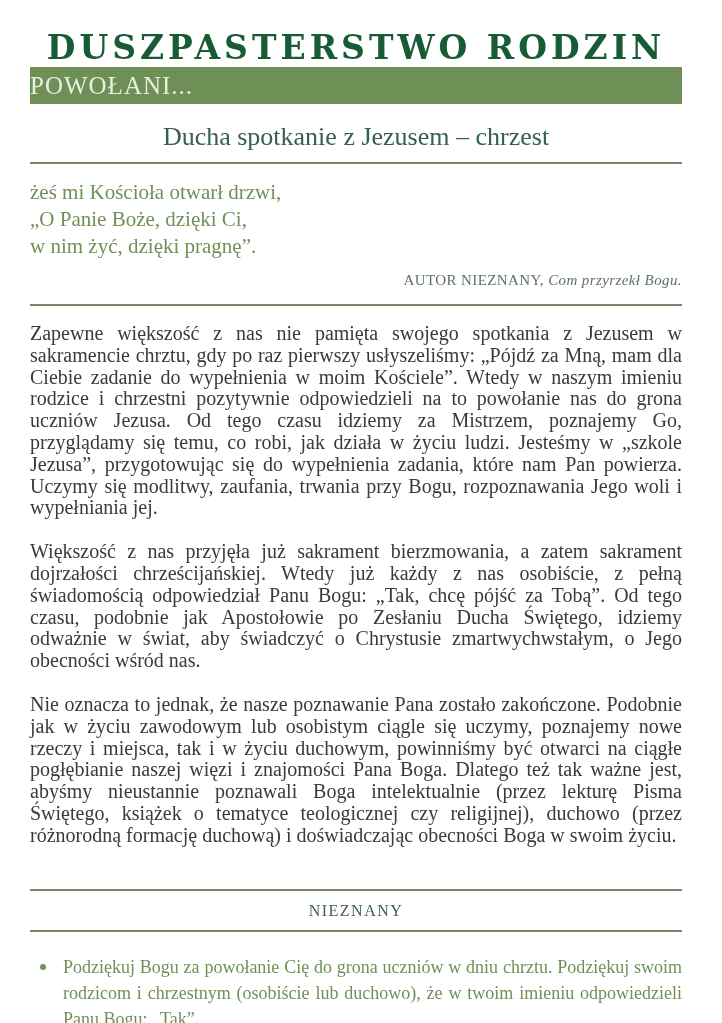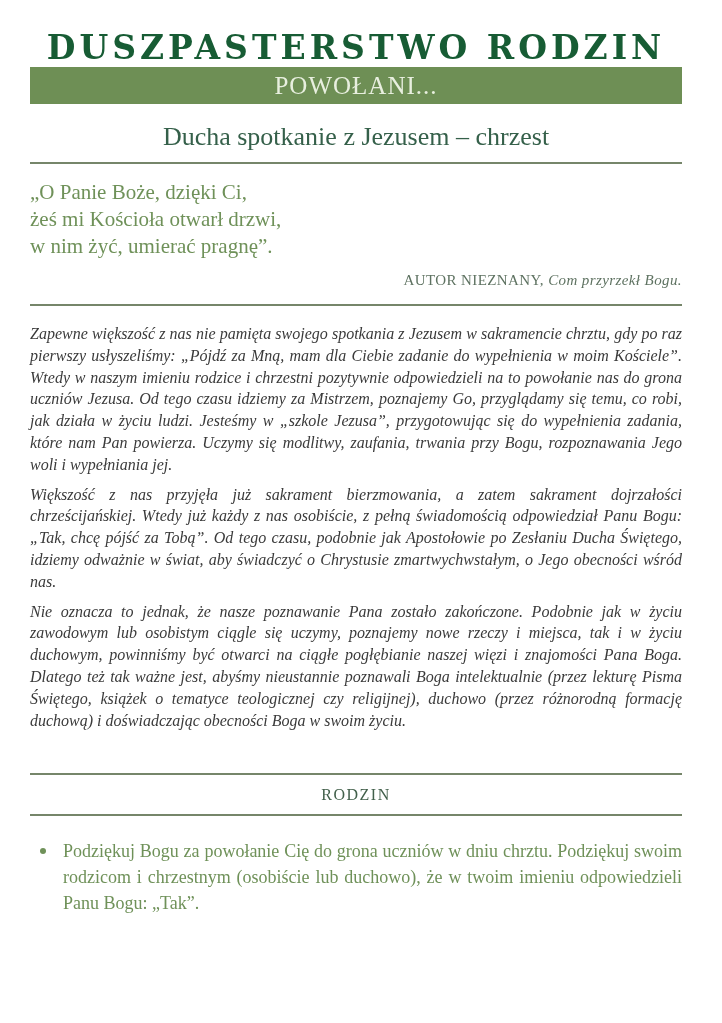--- a/index.html
+++ b/index.html
@@ -27,21 +27,20 @@
     line-height: 36px;
     letter-spacing: 4px;
     white-space: nowrap;
     color: var(--c-title-green, #175c34);
   }
   .banner {
     margin-top: 1px;
     height: 37px;
     line-height: 37px;
     background: var(--c-banner-bg, #6e8f55);
-    text-align: center;
   }
   .banner-label {
     font-size: 25px;
     letter-spacing: 1px;
     color: var(--c-banner-text, #e8efdf);
   }
   .heading {
     margin: 17px 0 9px 0;
     text-align: center;
     font-weight: normal;
@@ -73,27 +72,26 @@
   }
   .rule-after-quote {
     margin-top: 15px;
   }
   .body-section {
     margin-top: 17px;
   }
   .body-section p {
     margin: 0;
     text-align: justify;
-    font-size: 16px;
+    font-size: 20px;
     line-height: 21.8px;
     color: var(--c-body-text, #3a3a3a);
-    font-style: italic;
   }
   .body-section p + p {
-    margin-top: 8px;
+    margin-top: 22px;
   }
   .task-rule-top {
     margin-top: 42px;
   }
   .task-header {
     text-align: center;
     font-size: 16px;
     line-height: 20px;
     letter-spacing: 1.5px;
     padding: 10px 0 9px 0;
@@ -131,40 +129,40 @@
 
   <div class="banner">
     <span class="banner-label">POWOŁANI...</span>
   </div>
 
   <h2 class="heading">Ducha spotkanie z Jezusem – chrzest</h2>
 
   <hr class="rule">
 
   <div class="quote-block">
+    <div>żeś mi Kościoła otwarł drzwi,</div>
     <div>„O Panie Boże, dzięki Ci,</div>
-    <div>żeś mi Kościoła otwarł drzwi,</div>
-    <div>w nim żyć, umierać pragnę”.</div>
+    <div>w nim żyć, dzięki pragnę”.</div>
   </div>
 
   <div class="quote-attribution">
     <span>AUTOR NIEZNANY, </span><span class="attribution-source">Com przyrzekł Bogu.</span>
   </div>
 
   <hr class="rule rule-after-quote">
 
   <div class="body-section">
     <p>Zapewne większość z nas nie pamięta swojego spotkania z Jezusem w sakramencie chrztu, gdy po raz pierwszy usłyszeliśmy: „Pójdź za Mną, mam dla Ciebie zadanie do wypełnienia w moim Kościele”. Wtedy w naszym imieniu rodzice i chrzestni pozytywnie odpowiedzieli na to powołanie nas do grona uczniów Jezusa. Od tego czasu idziemy za Mistrzem, poznajemy Go, przyglądamy się temu, co robi, jak działa w życiu ludzi. Jesteśmy w „szkole Jezusa”, przygotowując się do wypełnienia zadania, które nam Pan powierza. Uczymy się modlitwy, zaufania, trwania przy Bogu, rozpoznawania Jego woli i wypełniania jej.</p>
     <p>Większość z nas przyjęła już sakrament bierzmowania, a zatem sakrament dojrzałości chrześcijańskiej. Wtedy już każdy z nas osobiście, z pełną świadomością odpowiedział Panu Bogu: „Tak, chcę pójść za Tobą”. Od tego czasu, podobnie jak Apostołowie po Zesłaniu Ducha Świętego, idziemy odważnie w świat, aby świadczyć o Chrystusie zmartwychwstałym, o Jego obecności wśród nas.</p>
     <p>Nie oznacza to jednak, że nasze poznawanie Pana zostało zakończone. Podobnie jak w życiu zawodowym lub osobistym ciągle się uczymy, poznajemy nowe rzeczy i miejsca, tak i w życiu duchowym, powinniśmy być otwarci na ciągłe pogłębianie naszej więzi i znajomości Pana Boga. Dlatego też tak ważne jest, abyśmy nieustannie poznawali Boga intelektualnie (przez lekturę Pisma Świętego, książek o tematyce teologicznej czy religijnej), duchowo (przez różnorodną formację duchową) i doświadczając obecności Boga w swoim życiu.</p>
   </div>
 
   <hr class="rule task-rule-top">
 
-  <div class="task-header">RODZIN</div>
+  <div class="task-header">NIEZNANY</div>
 
   <hr class="rule">
 
   <ul class="task-list">
     <li>
       <span class="bullet-dot"></span>
       <span>Podziękuj Bogu za powołanie Cię do grona uczniów w dniu chrztu. Podziękuj swoim rodzicom i chrzestnym (osobiście lub duchowo), że w twoim imieniu odpowiedzieli Panu Bogu: „Tak”.</span>
     </li>
   </ul>
 

